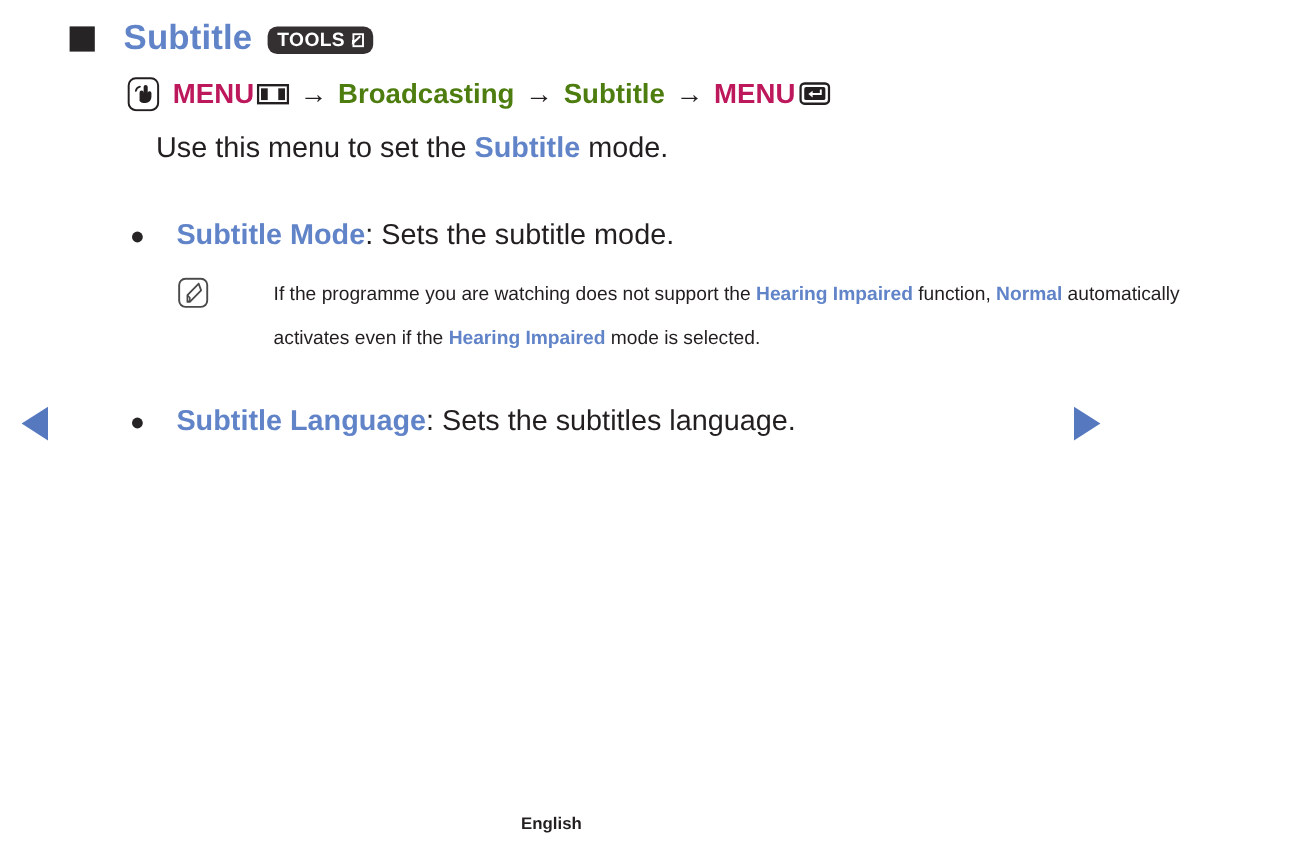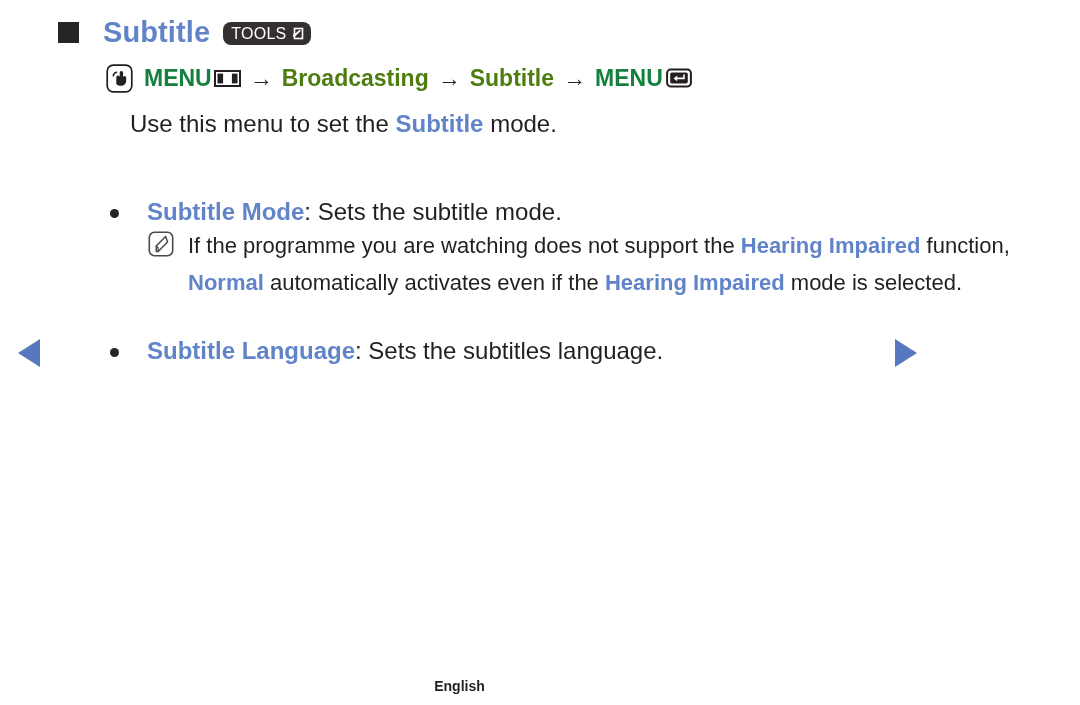--- a/index.html
+++ b/index.html
@@ -56,40 +56,40 @@
     border-radius: 8px;
     padding: 3px 7px 3px 8px;
     margin-left: 13px;
     height: 17px;
     box-sizing: content-box;
     position: relative;
     top: 1px;
   }
   .tools-badge .lbl {
     font-size: 16px;
-    font-weight: normal;
+    font-weight: bold;
     letter-spacing: 0.3px;
     line-height: 17px;
   }
   .tools-badge svg { display: block; }
 
   
   .path-row {
     position: absolute;
     left: 106px;
     top: 60px;
     display: flex;
     align-items: center;
     height: 36px;
     font-size: 23px;
   }
   .touch-icon { margin-right: 11px; display: flex; align-items: center; }
   .path-seg {
     font-weight: bold;
-    color: #15803d;
+    color: #be185d;
     white-space: nowrap;
     display: inline-flex;
     align-items: center;
   }
   .path-seg.blue { color: #4d7c0f; font-weight: bold; }
   .arrow-sep {
     color: #231f20;
     margin: 0 9px;
     font-weight: normal;
     font-size: 23px;
@@ -124,41 +124,42 @@
   .dot {
     width: 9px;
     height: 9px;
     border-radius: 50%;
     background: #272425;
     flex: 0 0 auto;
     margin-top: 13px;
     margin-right: 28px;
   }
   #bullet-1 { top: 147px; }
-  #bullet-2 { top: 196px; justify-content: flex-end; }
+  #bullet-2 { top: 180px; justify-content: flex-end; }
   #bullet-3 { top: 335px; }
 
   
   .note-block {
     position: absolute;
     left: 148px;
     top: 227px;
     display: flex;
     align-items: flex-start;
     width: 870px;
   }
   .note-icon {
     flex: 0 0 auto;
     margin-right: 14px;
     margin-top: 4px;
   }
   .note-text {
-    font-size: 22px;
+    font-size: 16px;
     line-height: 37px;
     color: #231f20;
+    margin-left: 40px;
   }
 
   
   .nav-arrow {
     position: absolute;
     top: 339px;
     width: 0;
     height: 0;
     cursor: pointer;
   }

